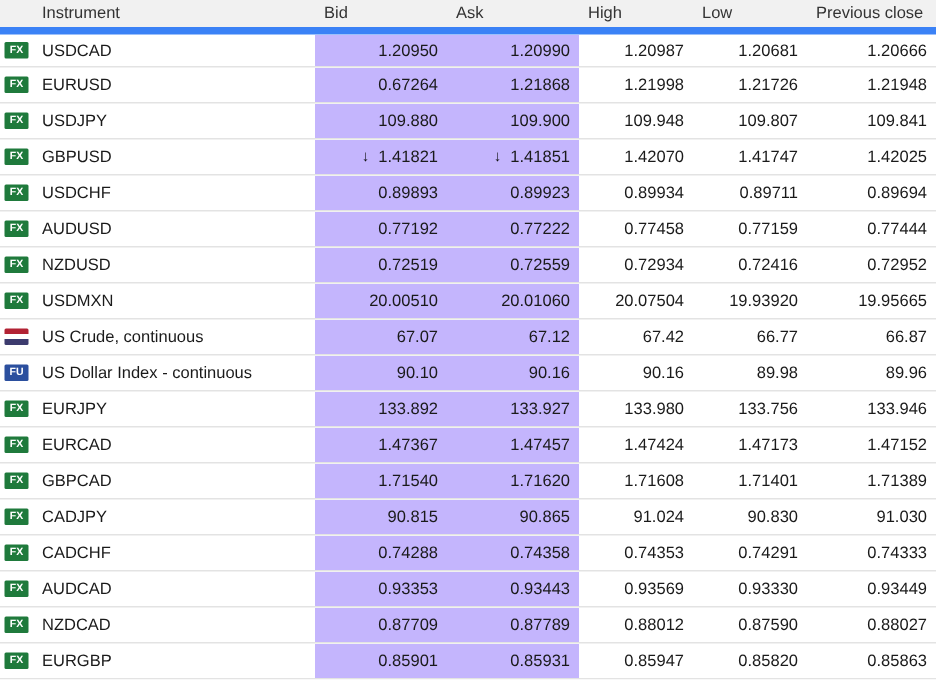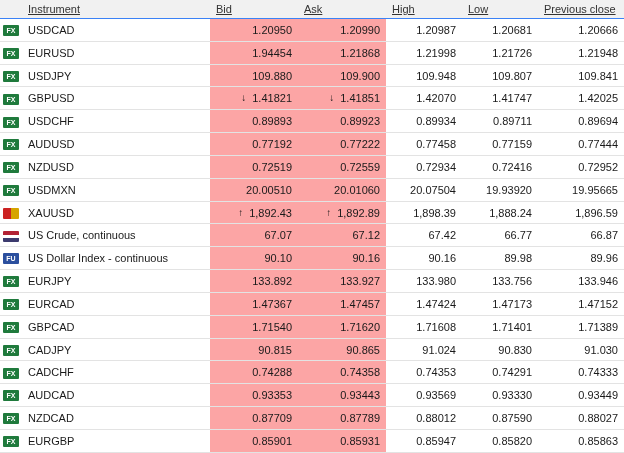--- a/index.html
+++ b/index.html
@@ -23,47 +23,46 @@
   .quote-table col.c-icon    { width: 22px; }
   .quote-table col.c-instr   { width: 188px; }
   .quote-table col.c-bid     { width: 88px; }
   .quote-table col.c-ask     { width: 88px; }
   .quote-table col.c-high    { width: 76px; }
   .quote-table col.c-low     { width: 76px; }
   .quote-table col.c-prev    { width: 86px; }
 
   thead th {
     background: #f1f1f1;
-    border-bottom: 1px solid #3b82f6;
+    border-bottom: 5px solid #3b82f6;
     font-weight: normal;
     font-size: 11px;
     color: #333333;
     padding: 3px 6px 3px 6px;
     height: 17px;
     box-sizing: border-box;
     white-space: nowrap;
-    text-decoration: underline;
   }
   thead th.left { text-align: left; }
   thead th.right { text-align: left; }
   thead th.icon-h { background: #f1f1f1; padding: 0; }
 
   tbody tr { height: 21px; }
   tbody td {
     border-bottom: 1px solid #e3e3e3;
     padding: 2px 6px 2px 6px;
     height: 21px;
     box-sizing: border-box;
     white-space: nowrap;
     overflow: hidden;
     font-size: 11px;
   }
   td.instr { text-align: left; color: #1a1a1a; margin-left: 40px; }
   td.num   { text-align: right; color: #1a1a1a; }
-  td.shade { background: #fca5a5; }
+  td.shade { background: #c4b5fd; }
   td.icon-cell {
     padding: 0;
     text-align: center;
     vertical-align: middle;
     border-bottom: 1px solid #e3e3e3;
   }
 
   .flagbox {
     display: inline-block;
     width: 16px;
@@ -131,21 +130,21 @@
         <td class="instr">USDCAD</td>
         <td class="num shade">1.20950</td>
         <td class="num shade">1.20990</td>
         <td class="num">1.20987</td>
         <td class="num">1.20681</td>
         <td class="num">1.20666</td>
       </tr>
       <tr>
         <td class="icon-cell"><span class="flagbox fx">FX</span></td>
         <td class="instr">EURUSD</td>
-        <td class="num shade">1.94454</td>
+        <td class="num shade">0.67264</td>
         <td class="num shade">1.21868</td>
         <td class="num">1.21998</td>
         <td class="num">1.21726</td>
         <td class="num">1.21948</td>
       </tr>
       <tr>
         <td class="icon-cell"><span class="flagbox fx">FX</span></td>
         <td class="instr">USDJPY</td>
         <td class="num shade">109.880</td>
         <td class="num shade">109.900</td>
@@ -202,39 +201,20 @@
       <tr>
         <td class="icon-cell"><span class="flagbox fx">FX</span></td>
         <td class="instr">USDMXN</td>
         <td class="num shade">20.00510</td>
         <td class="num shade">20.01060</td>
         <td class="num">20.07504</td>
         <td class="num">19.93920</td>
         <td class="num">19.95665</td>
       </tr>
       <tr>
-        <td class="icon-cell"><span class="flagbox gold"></span></td>
-        <td class="instr">XAUUSD</td>
-        <td class="num shade">
-          <span class="cellwrap">
-            <span class="arrow up">↑</span>
-            <span>1,892.43</span>
-          </span>
-        </td>
-        <td class="num shade">
-          <span class="cellwrap">
-            <span class="arrow up">↑</span>
-            <span>1,892.89</span>
-          </span>
-        </td>
-        <td class="num">1,898.39</td>
-        <td class="num">1,888.24</td>
-        <td class="num">1,896.59</td>
-      </tr>
-      <tr>
         <td class="icon-cell"><span class="flagbox oil-us"></span></td>
         <td class="instr">US Crude, continuous</td>
         <td class="num shade">67.07</td>
         <td class="num shade">67.12</td>
         <td class="num">67.42</td>
         <td class="num">66.77</td>
         <td class="num">66.87</td>
       </tr>
       <tr>
         <td class="icon-cell"><span class="flagbox idx">FU</span></td>

